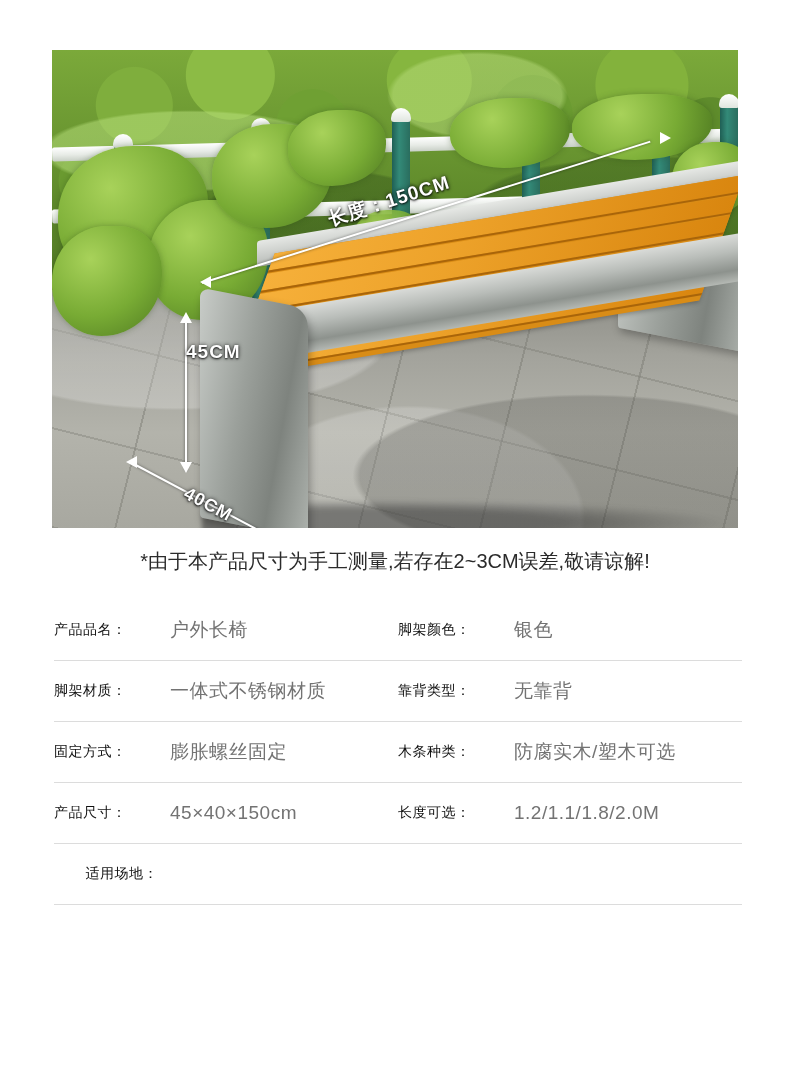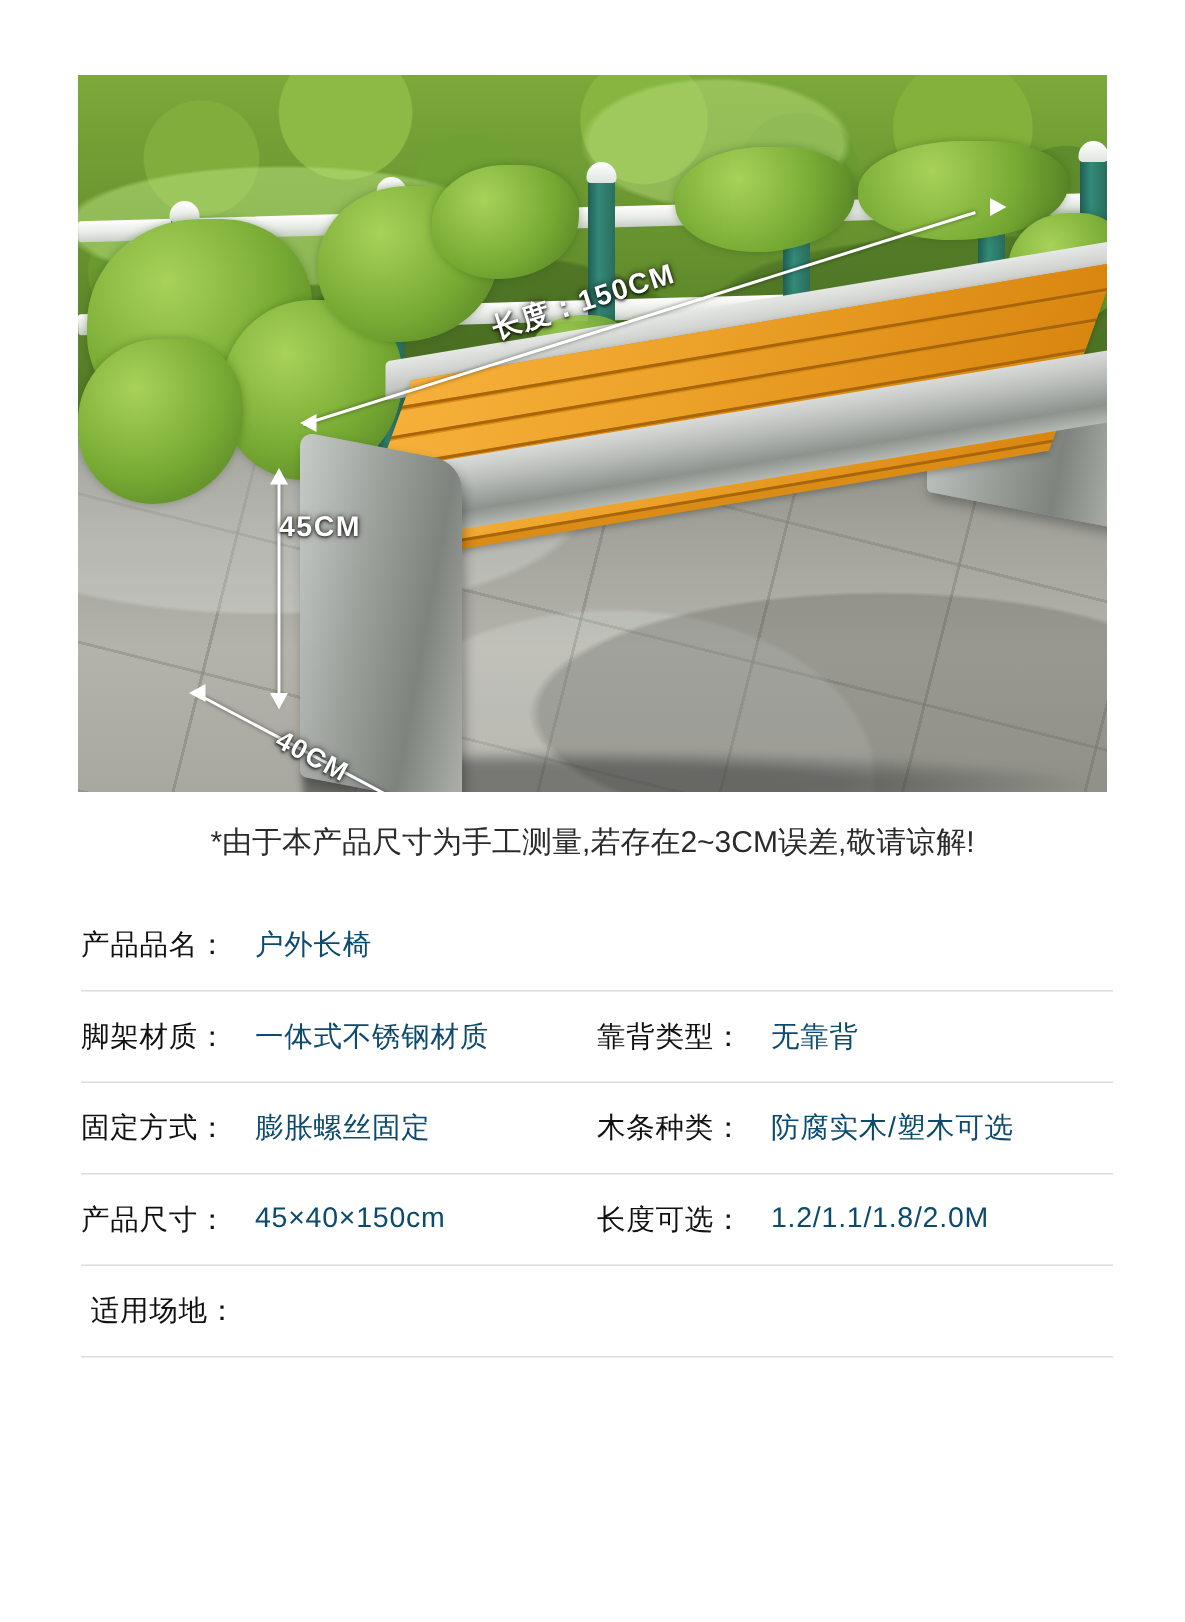--- a/index.html
+++ b/index.html
@@ -270,28 +270,28 @@
     border-bottom: 1px solid #dcdcdc;
   }
   .spec-row:last-child { border-bottom: 1px solid #dcdcdc; }
   .cell {
     display: flex;
     align-items: center;
   }
   .cell.half { width: 50%; }
   .cell.full { width: 100%; }
   .k {
-    font-size: 19px;
+    font-size: 14px;
     color: #111;
     white-space: nowrap;
     letter-spacing: 0.5px;
   }
   .v {
     font-size: 19px;
-    color: #0c4a6e;
+    color: #737373;
     margin-left: 12px;
     letter-spacing: 0.5px;
     white-space: nowrap;
   }
   .cell.half .k { width: 104px; }
   .cell.full .k { width: 104px; text-align: right; }
 </style>
 </head>
 <body>
 
@@ -369,20 +369,24 @@
 
   <div class="note">*由于本产品尺寸为手工测量,若存在2~3CM误差,敬请谅解!</div>
 
   <div class="specs">
 
     <div class="spec-row">
       <div class="cell half">
         <span class="k">产品品名：</span>
         <span class="v">户外长椅</span>
       </div>
+      <div class="cell half">
+        <span class="k">脚架颜色：</span>
+        <span class="v">银色</span>
+      </div>
     </div>
 
     <div class="spec-row">
       <div class="cell half">
         <span class="k">脚架材质：</span>
         <span class="v">一体式不锈钢材质</span>
       </div>
       <div class="cell half">
         <span class="k">靠背类型：</span>
         <span class="v">无靠背</span>

